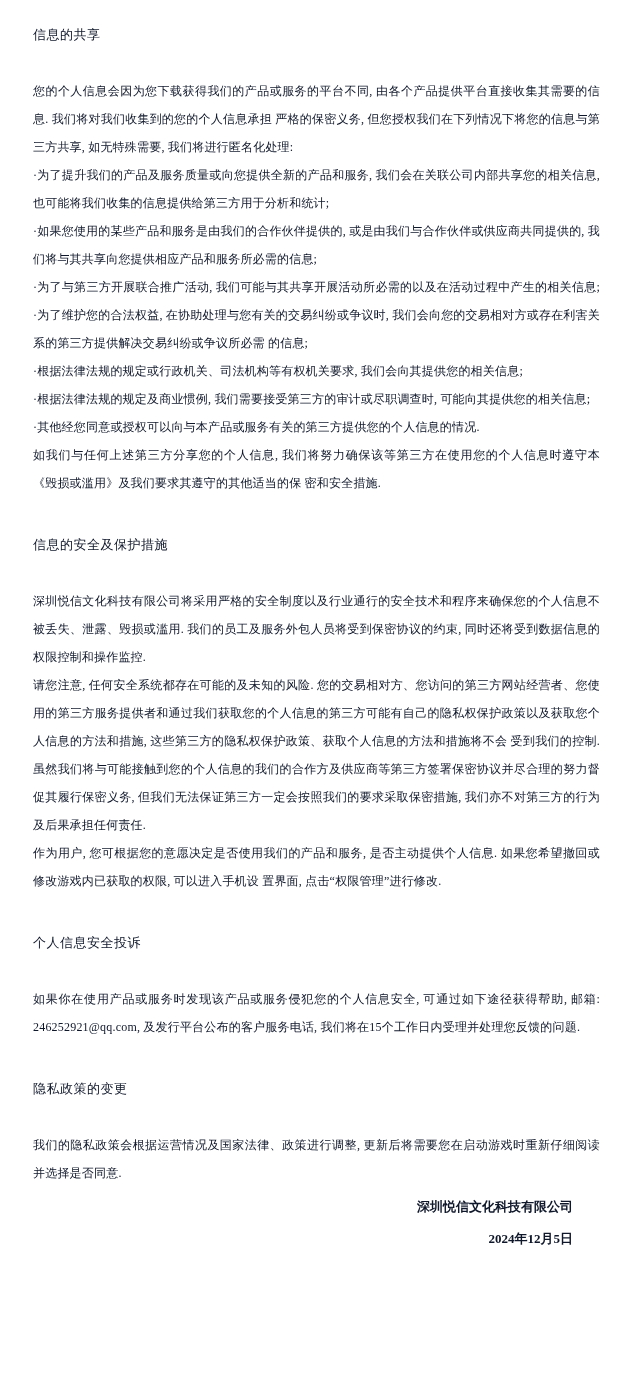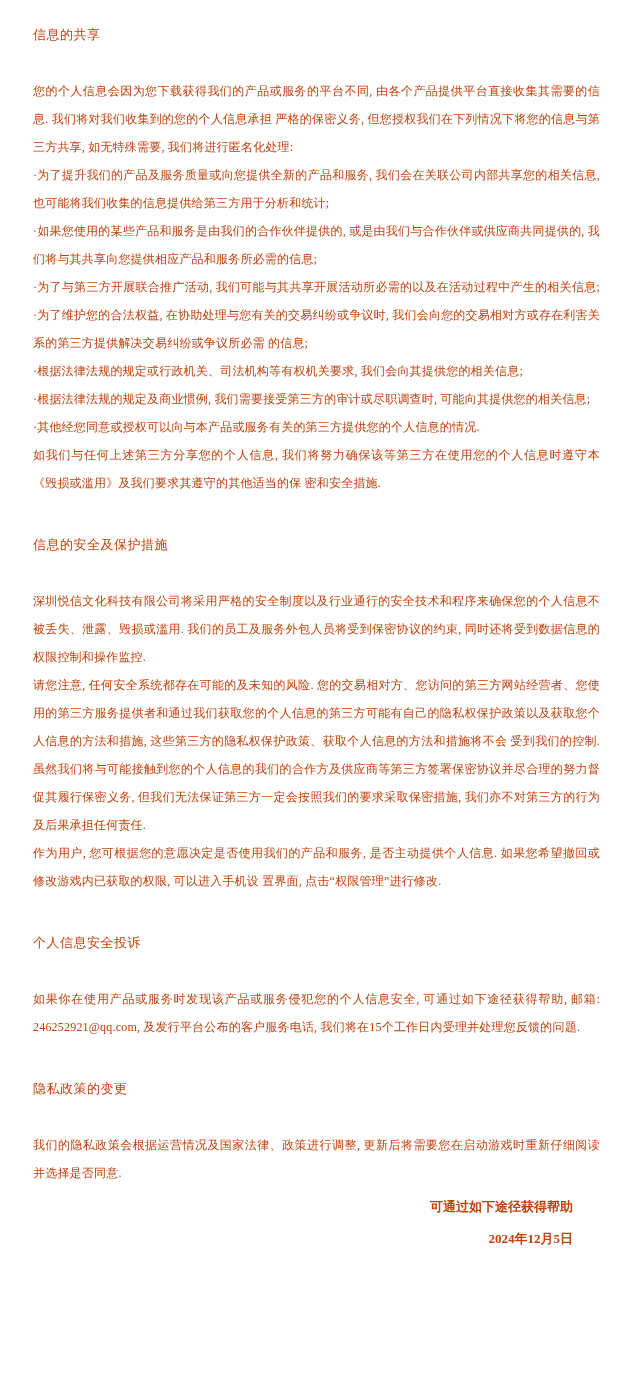--- a/index.html
+++ b/index.html
@@ -7,21 +7,21 @@
     padding: 0;
     background: #ffffff;
   }
   .page {
     position: relative;
     box-sizing: border-box;
     width: 630px;
     height: 1377px;
     margin: 0 auto;
     background: #ffffff;
-    color: #c2410c;
+    color: #0f172a;
     font-family: "Liberation Serif", "DejaVu Serif", serif;
     font-size: 12px;
     line-height: 28px;
     padding: 21px 30px 0 33px;
     overflow: hidden;
   }
   .page h2 {
     font-size: 13px;
     font-weight: normal;
     line-height: 28px;
@@ -76,17 +76,17 @@
     <h2>个人信息安全投诉</h2>
     <p>如果你在使用产品或服务时发现该产品或服务侵犯您的个人信息安全, 可通过如下途径获得帮助, 邮箱: 246252921@qq.com, 及发行平台公布的客户服务电话, 我们将在15个工作日内受理并处理您反馈的问题.</p>
   </section>
 
   <section>
     <h2>隐私政策的变更</h2>
     <p>我们的隐私政策会根据运营情况及国家法律、政策进行调整, 更新后将需要您在启动游戏时重新仔细阅读并选择是否同意.</p>
   </section>
 
   <div class="signature">
-    <div class="sig-company">可通过如下途径获得帮助</div>
+    <div class="sig-company">深圳悦信文化科技有限公司</div>
     <div class="sig-date">2024年12月5日</div>
   </div>
 
 </div>
 
 </body></html>

